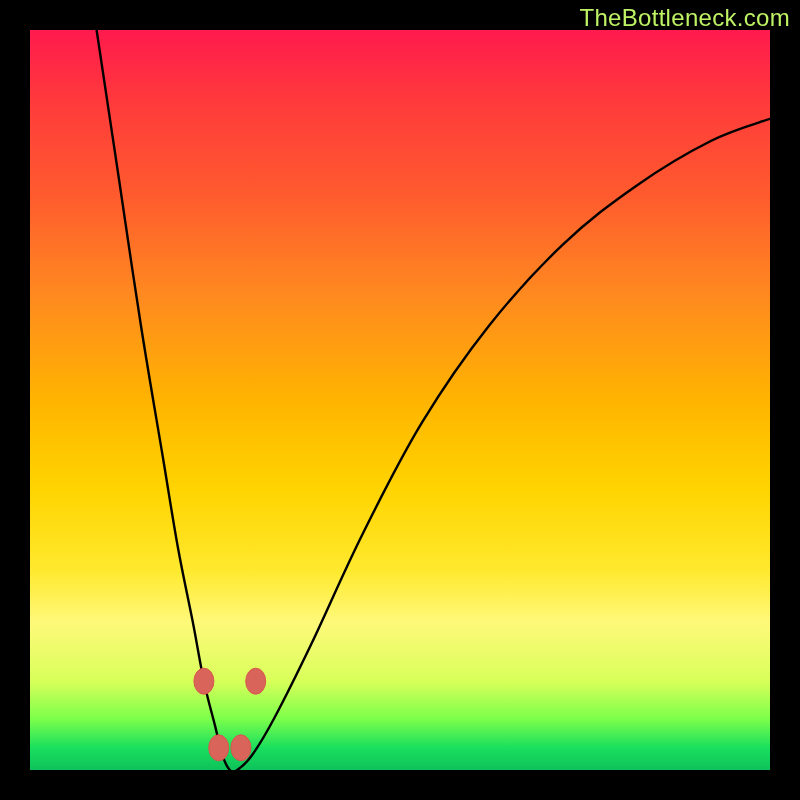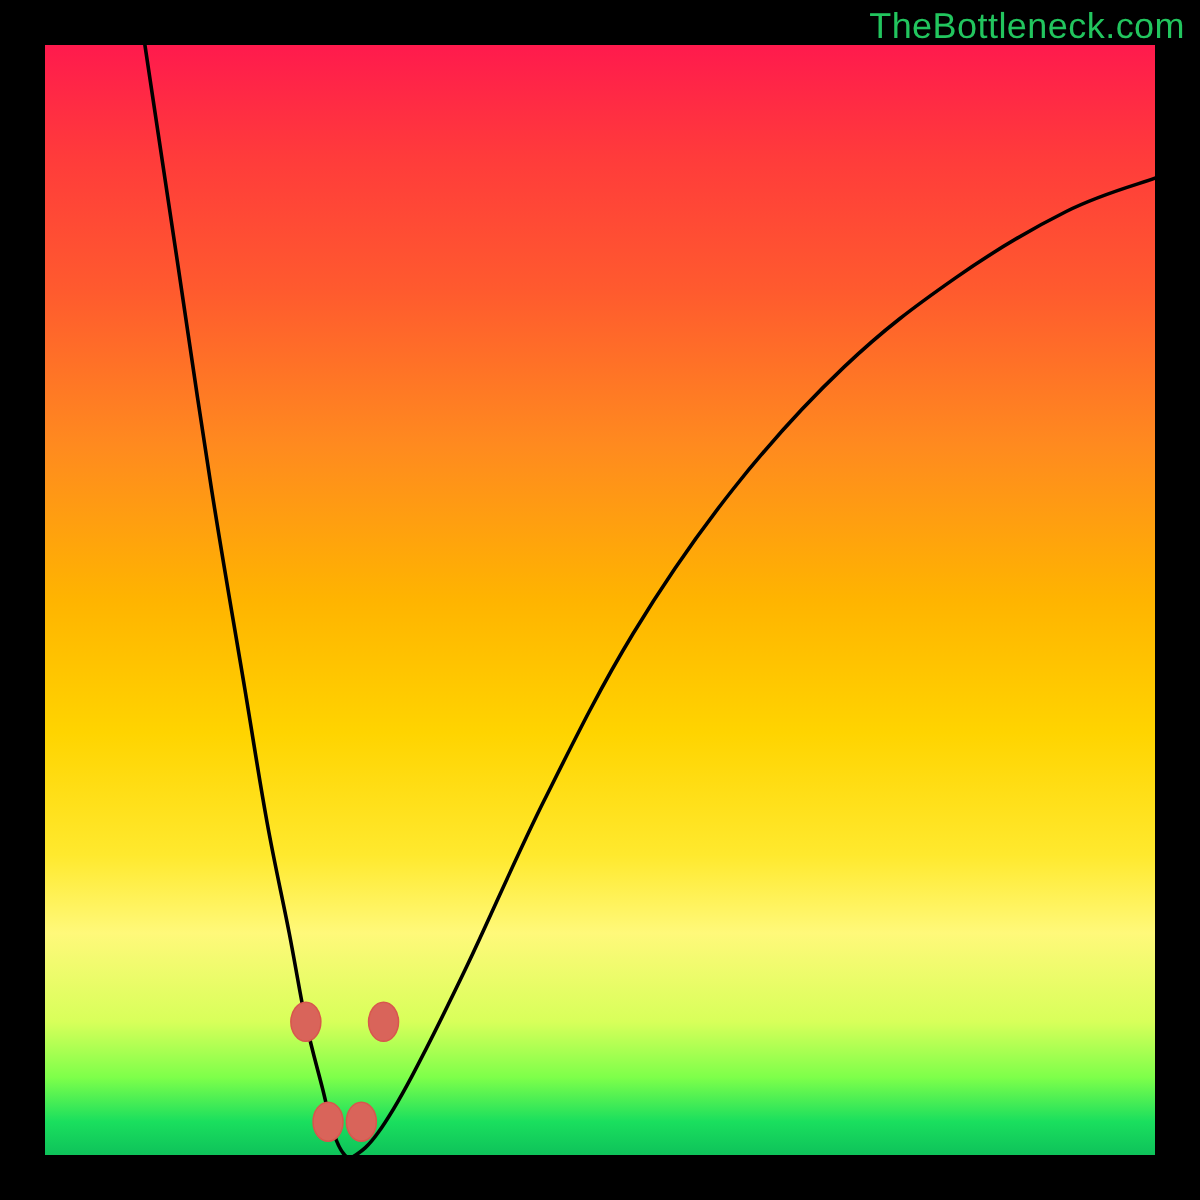--- a/index.html
+++ b/index.html
@@ -29,21 +29,21 @@
       #d8ff5a 88%,
       #7eff4a 93%,
       #1adf5e 97%,
       #0ec25a 100%
     );
   }
   .watermark {
     position: absolute;
     top: 4px;
     right: 10px;
-    color: #22c55e;
+    color: #bef264;
     font-size: 24px;
     font-weight: 500;
     letter-spacing: 0.3px;
     z-index: 20;
   }
   svg.curve {
     position: absolute;
     left: 0;
     top: 0;
     width: 740px;

